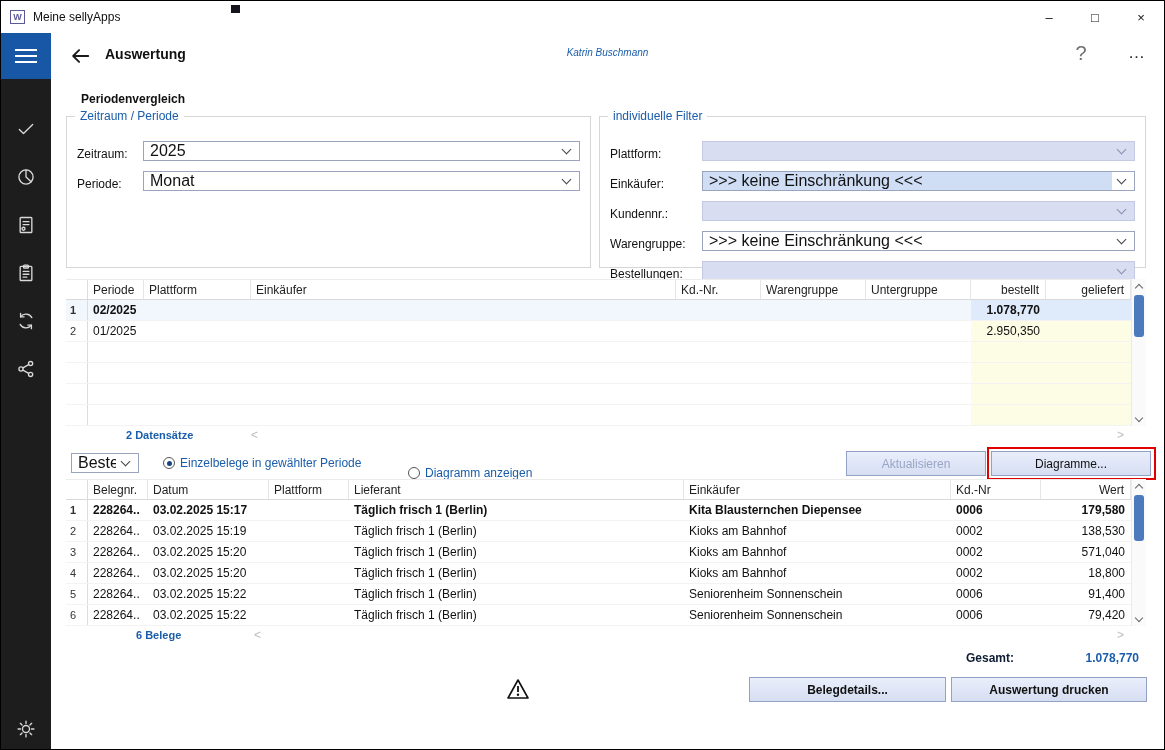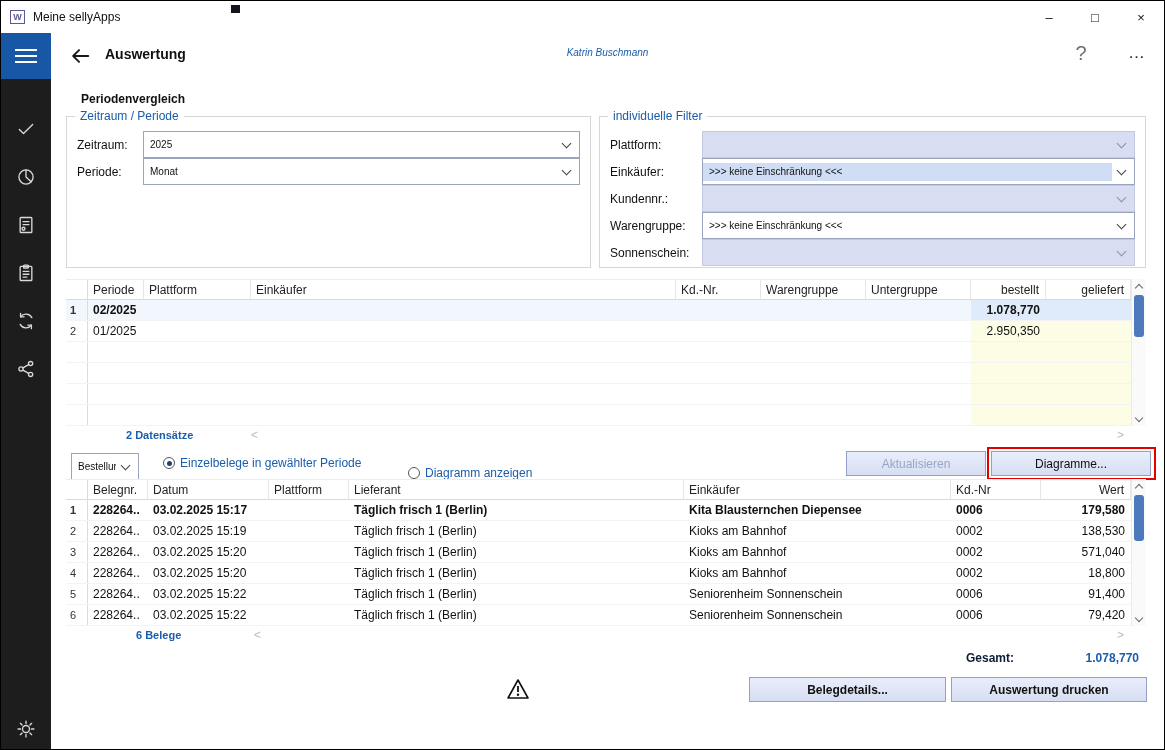--- a/index.html
+++ b/index.html
@@ -32,24 +32,24 @@
   .user-name{position:absolute;left:0;right:0;top:14px;text-align:center;font-size:10px;color:#1a5dab;font-style:italic;}
   .help-btn{position:absolute;right:70px;top:9px;font-size:20px;color:#6e6e6e;width:26px;text-align:center;}
   .more-btn{position:absolute;right:14px;top:10px;font-size:17px;color:#222;width:26px;text-align:center;letter-spacing:1px;}
 
   
   .content{position:absolute;left:50px;top:78px;right:0;bottom:0;background:#fff;}
   .section-title{position:absolute;left:30px;top:13px;font-weight:bold;font-size:12px;}
 
   .group{position:absolute;border:1px solid #d6d6d6;background:#fff;padding-top:14px;}
   .legend{position:absolute;top:-8px;left:8px;background:#fff;padding:0 5px;color:#1a5dab;font-size:12px;}
-  .frow{display:flex;align-items:center;margin:0 10px 0 10px;}
+  .frow{display:flex;align-items:flex-end;margin:10px 10px 0 10px;}
   .flabel{width:66px;font-size:12px;color:#111;flex:none;}
   .g2 .flabel{width:92px;}
-  .combo{flex:1;display:flex;align-items:center;height:27px;border:1px solid #9aa4bd;background:#fff;padding:0 3px 0 0;font-size:10px;}
+  .combo{flex:1;display:flex;align-items:center;height:20px;border:1px solid #9aa4bd;background:#fff;padding:0 3px 0 0;font-size:16px;}
   .combo .cval{flex:1;padding-left:6px;line-height:18px;white-space:nowrap;overflow:hidden;}
   .combo.disabled{background:#d8ddf2;border-color:#c3c9e2;}
   .combo.disabled .chev{border-color:#8a91b0;}
   .combo.selected .cval{background:#cfdef5;}
   .chev{flex:none;width:7px;height:7px;border-right:1.4px solid #444;border-bottom:1.4px solid #444;transform:rotate(45deg);margin:-3px 6px 0 6px;}
 
   
   .tbl{position:absolute;left:15px;width:1080px;background:#fff;}
   .t1row{display:grid;grid-template-columns:22px 56px 107px 425px 85px 105px 105px 75px 85px;}
   .t2row{display:grid;grid-template-columns:22px 60px 121px 80px 335px 267px 90px 90px;}
@@ -221,21 +221,21 @@
         </div>
       </div>
       <div class="frow">
         <span class="flabel">Warengruppe:</span>
         <div class="combo">
           <span class="cval">&gt;&gt;&gt; keine Einschränkung &lt;&lt;&lt;</span>
           <i class="chev"></i>
         </div>
       </div>
       <div class="frow">
-        <span class="flabel">Sonnenschein:</span>
+        <span class="flabel">Bestellungen:</span>
         <div class="combo disabled">
           <span class="cval"></span>
           <i class="chev"></i>
         </div>
       </div>
     </div>
 
     <div class="tbl" style="top:200px;height:147px;">
       <div class="t1row thead">
         <div class="hc num"></div>

